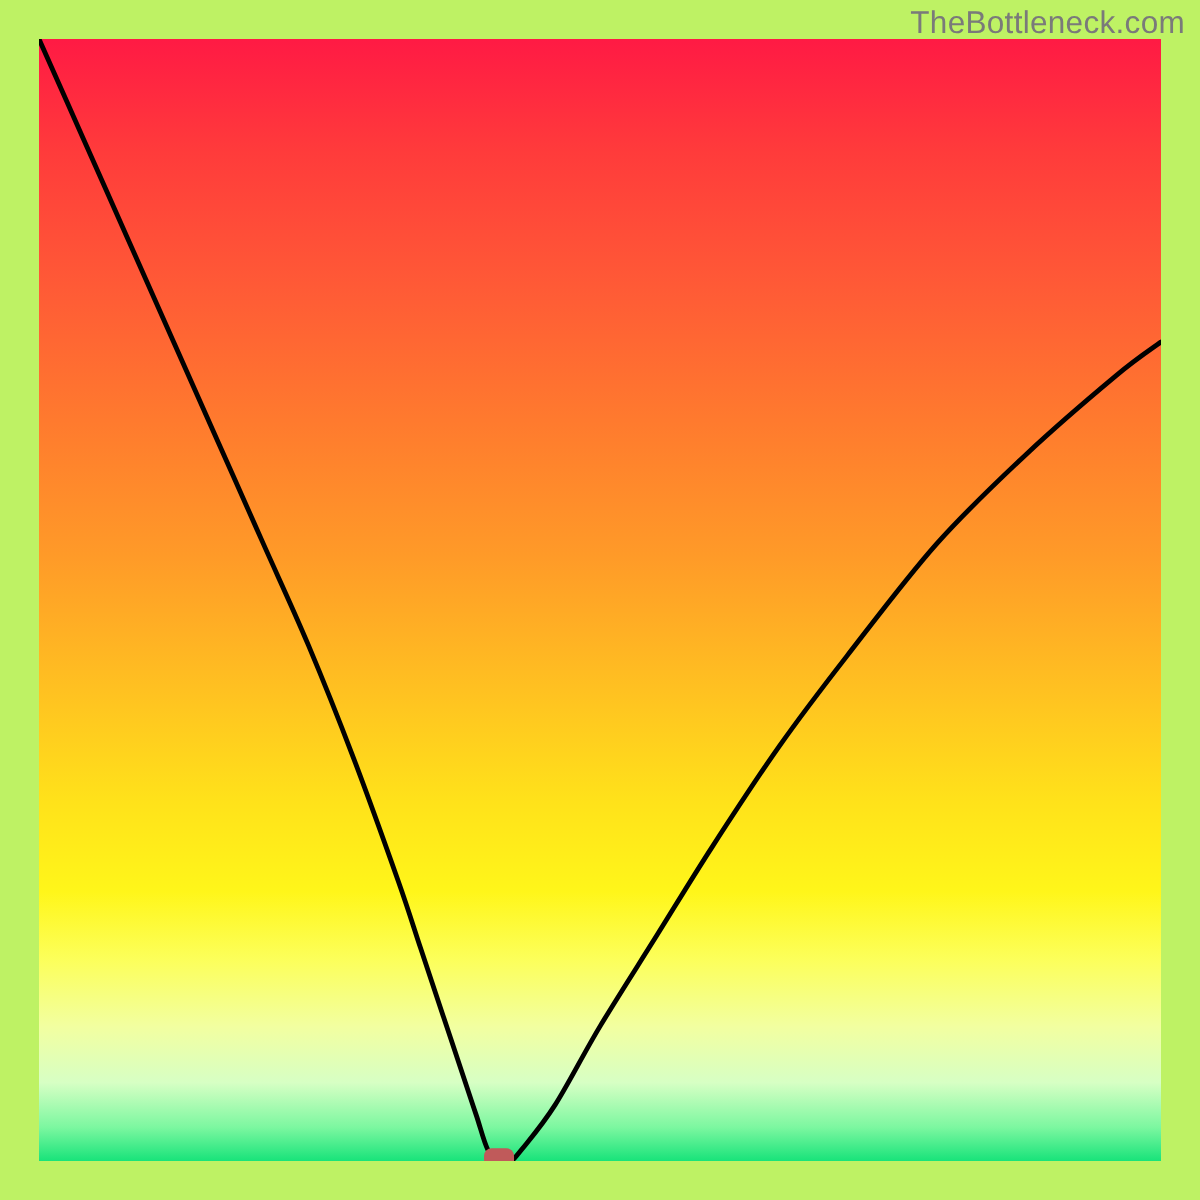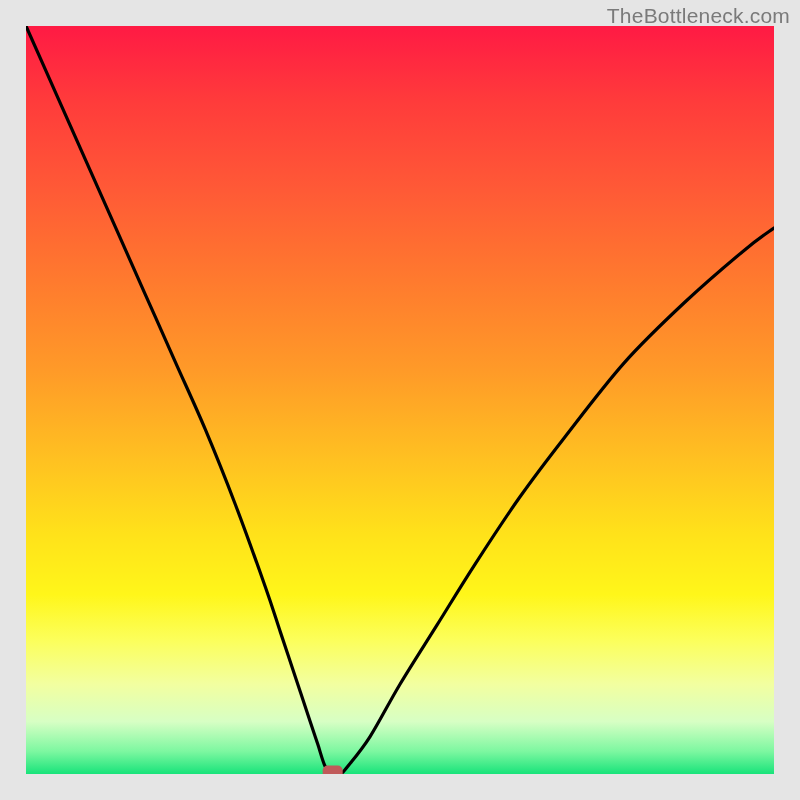--- a/index.html
+++ b/index.html
@@ -10,21 +10,21 @@
     background: #000;
     overflow: hidden;
     font-family: Arial, Helvetica, sans-serif;
   }
   .frame {
     position: absolute;
     left: 0;
     top: 0;
     width: 800px;
     height: 800px;
-    background: #e5e5e5;
+    background: #bef264;
   }
   .plot-area {
     position: absolute;
     left: 26px;
     top: 26px;
     width: 748px;
     height: 748px;
     background: linear-gradient(to bottom,
       #ff1a44 0%,
       #ff3b3b 10%,

